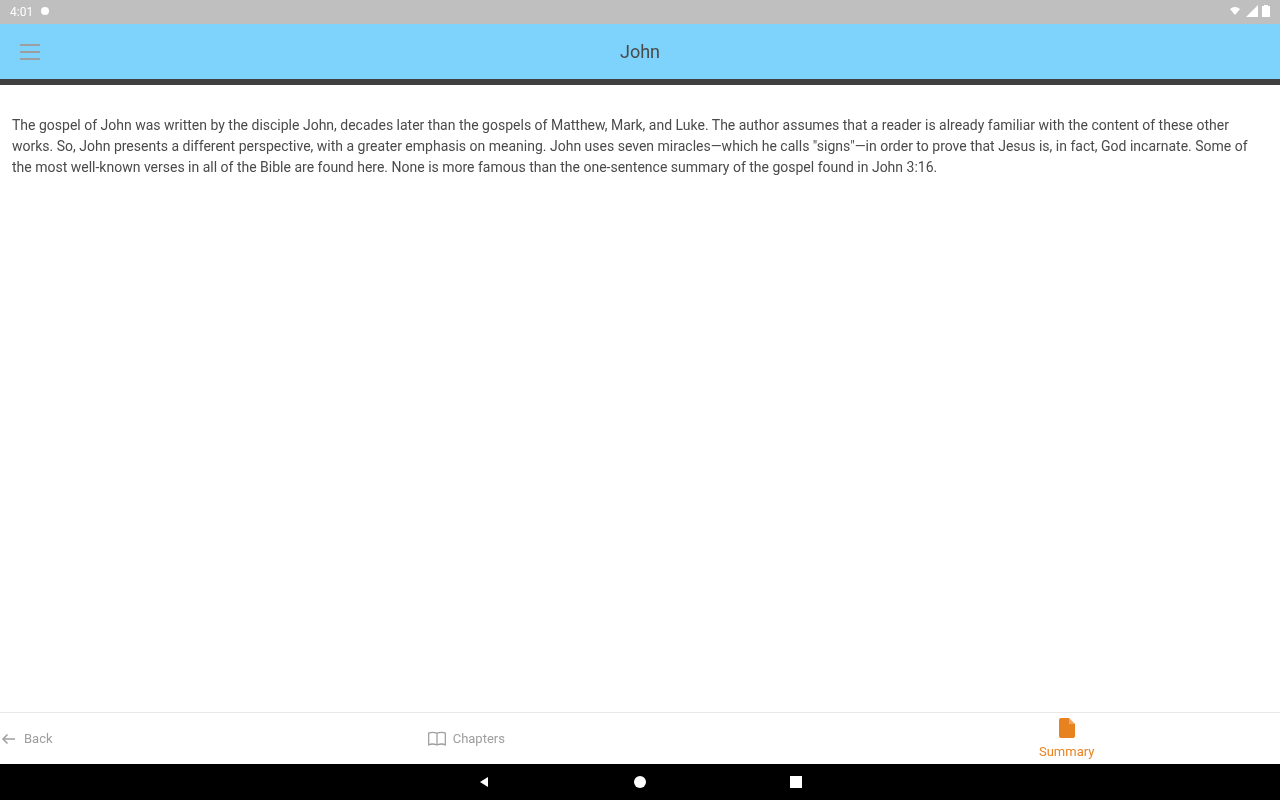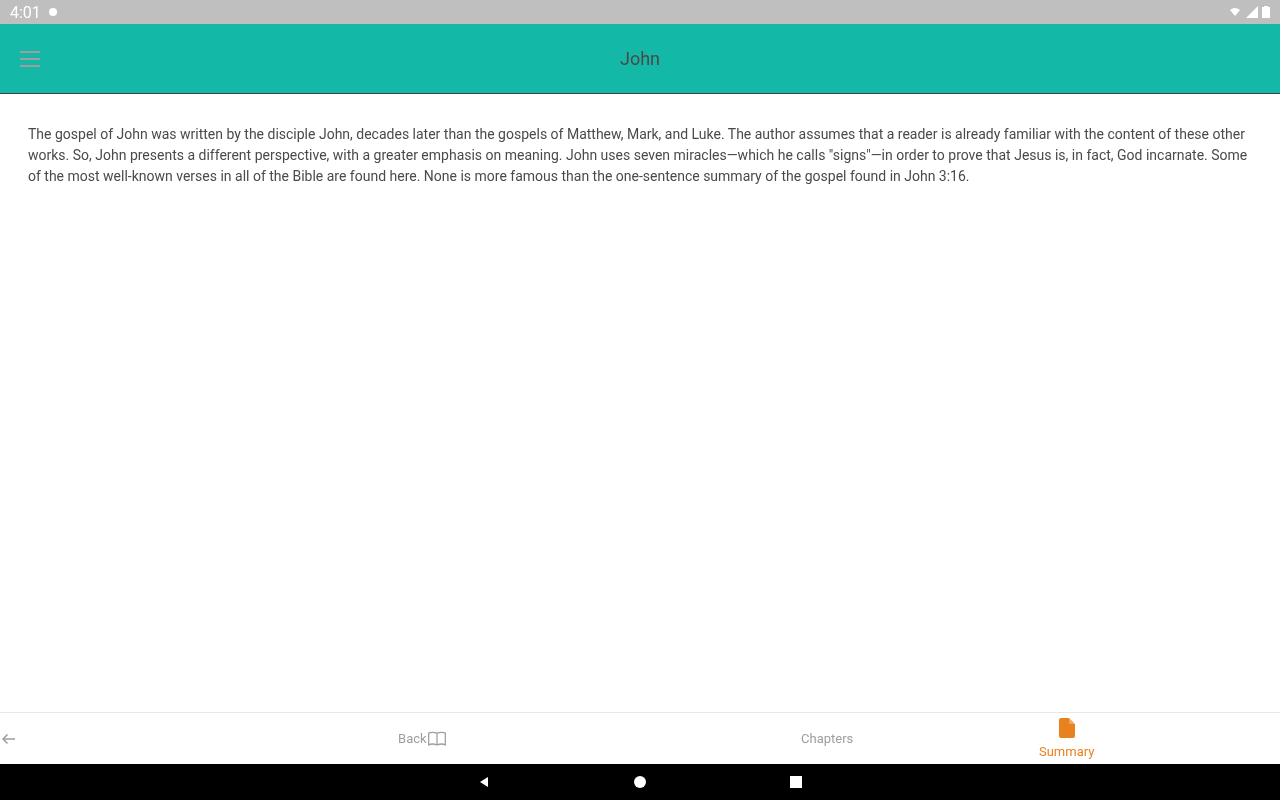--- a/index.html
+++ b/index.html
@@ -16,40 +16,40 @@
       background: #ffffff;
       overflow: hidden;
     }
     .status-bar {
       height: 24px;
       background: #bfbfbf;
       display: flex;
       align-items: center;
       justify-content: space-between;
       padding: 0 10px;
-      font-size: 16px;
+      font-size: 12px;
       color: #ffffff;
     }
     .status-left {
       display: flex;
       align-items: center;
       gap: 6px;
     }
     .status-right {
       display: flex;
       align-items: center;
       gap: 4px;
     }
     .status-icon {
       display: inline-block;
     }
     .app-header {
-      height: 70px;
-      background: #14b8a6;
-      border-bottom: 1px solid #404040;
+      height: 61px;
+      background: #7dd3fc;
+      border-bottom: 6px solid #404040;
       display: flex;
       align-items: center;
       padding: 0 20px;
       position: relative;
     }
     .hamburger {
       width: 20px;
       height: 16px;
       display: flex;
       flex-direction: column;
@@ -65,40 +65,40 @@
     .header-title {
       position: absolute;
       left: 50%;
       transform: translateX(-50%);
       font-size: 18px;
       color: #4a4a4a;
       font-weight: 400;
     }
     .content {
       flex: 1;
-      padding: 30px 28px;
+      padding: 30px 12px;
       overflow-y: auto;
     }
     .body-text {
       font-size: 14px;
       line-height: 1.5;
       color: #4a4a4a;
     }
     .bottom-nav {
       height: 52px;
       background: #ffffff;
       border-top: 1px solid #e8e8e8;
       display: flex;
       align-items: center;
     }
     .nav-item {
       flex: 1;
       display: flex;
       align-items: center;
-      justify-content: space-between;
+      justify-content: flex-start;
       gap: 6px;
       cursor: pointer;
       color: #9e9e9e;
       font-size: 13px;
     }
     .nav-item.active {
       color: #e8821e;
       flex-direction: column;
     }
     .nav-icon {

